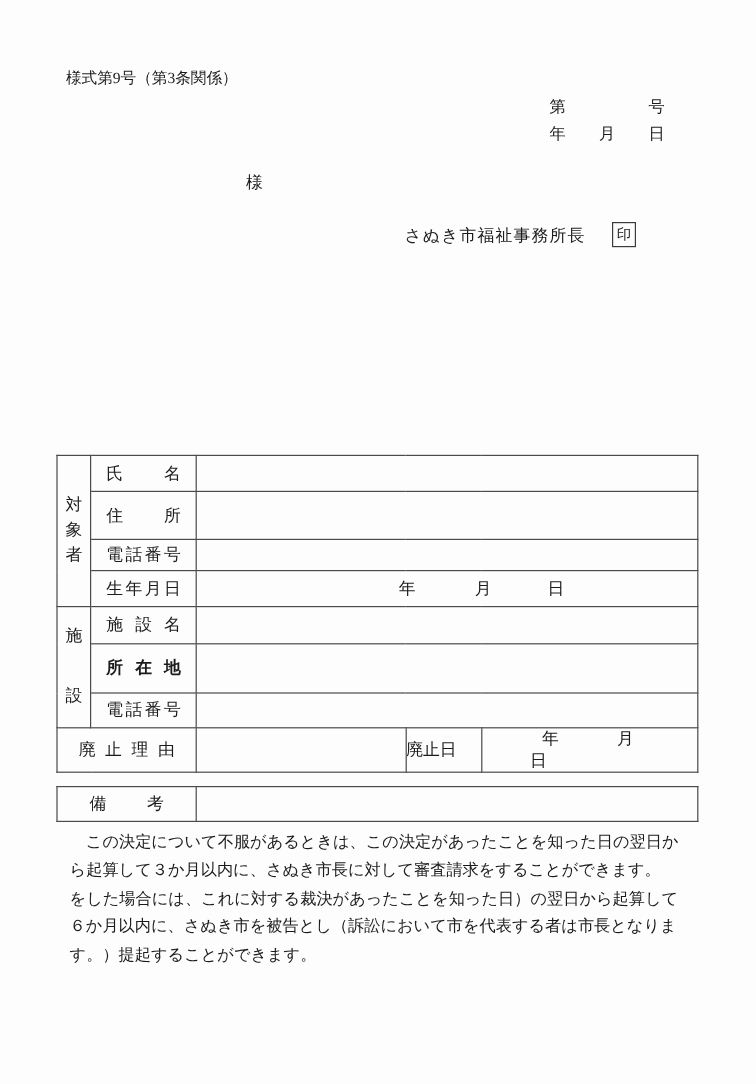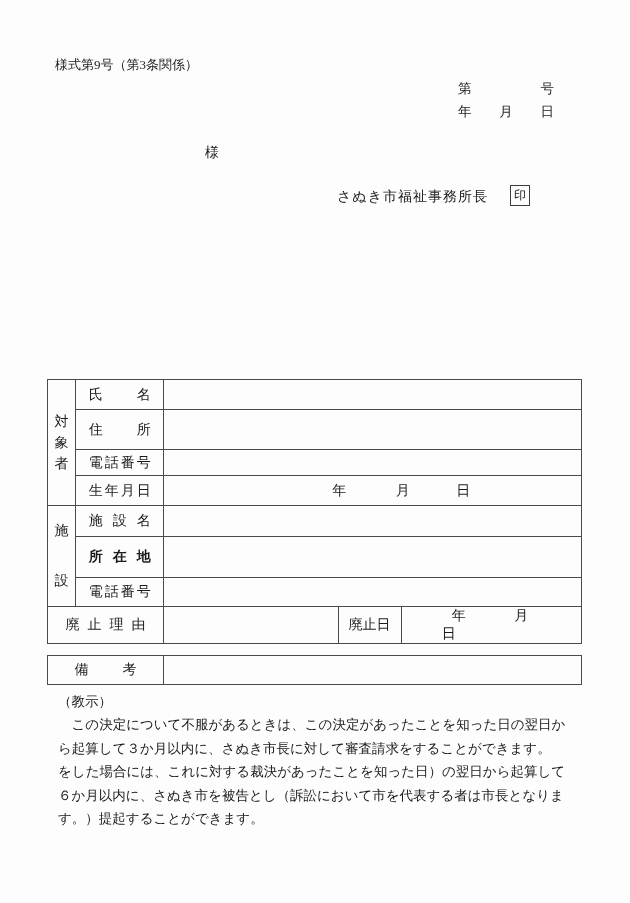--- a/index.html
+++ b/index.html
@@ -76,21 +76,21 @@
   td.group.facility { line-height: 50px; }
 
   .dist {
     display: block;
     margin: 0 auto;
     text-align: justify;
     text-align-last: justify;
   }
   .w62 { width: 62px; }
   .w80 { width: 80px; }
-  .plain-label { display: block; text-align: center; }
+  .plain-label { display: block; }
 
   .date-span { display: inline-block; }
   .bd-y { margin-left: 168px; }
   .bd-m { margin-left: 46px; }
   .bd-d { margin-left: 43px; }
   .ad-y { margin-left: 50px; }
   .ad-m { margin-left: 45px; }
   .ad-d { margin-left: 40px; }
 
   
@@ -214,21 +214,20 @@
       <tr>
         <td class="label-cell">
             <span class="dist w62">備考</span>
           </td>
         <td></td>
       </tr>
     </tbody>
   </table>
 
   <div class="abs notice">
-    <div class="notice-line">（教示）</div>
     <div>
         <div class="notice-line">　この決定について不服があるときは、この決定があったことを知った日の翌日か</div>
         <div class="notice-line">ら起算して３か月以内に、さぬき市長に対して審査請求をすることができます。</div>
         <div class="notice-line">をした場合には、これに対する裁決があったことを知った日）の翌日から起算して</div>
         <div class="notice-line">６か月以内に、さぬき市を被告とし（訴訟において市を代表する者は市長となりま</div>
         <div class="notice-line">す。）提起することができます。</div>
       </div>
   </div>
 
 </div>

